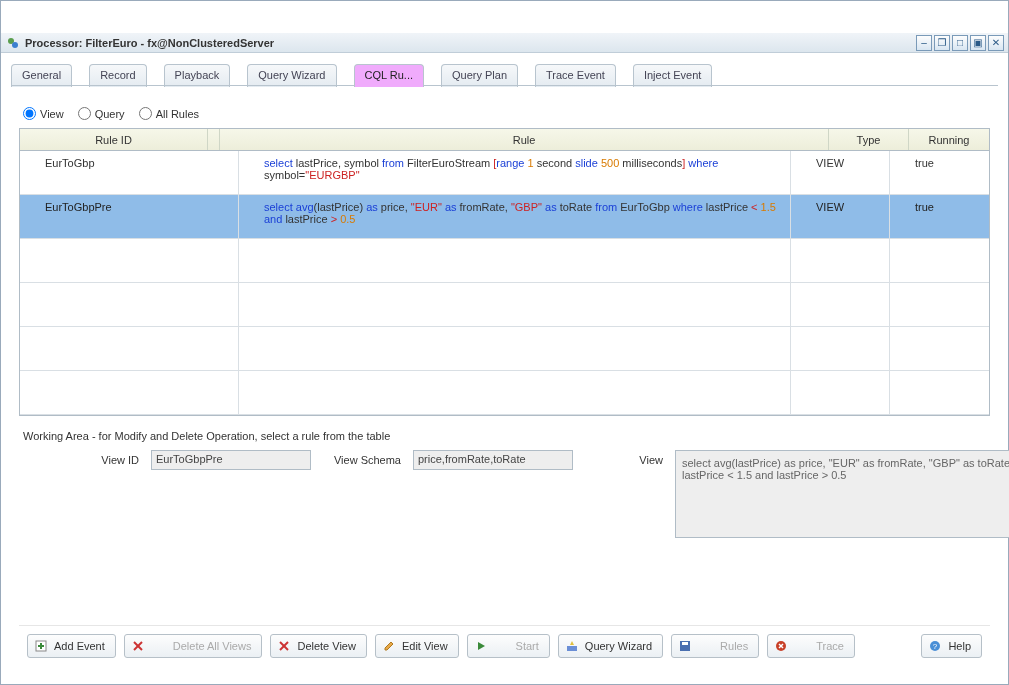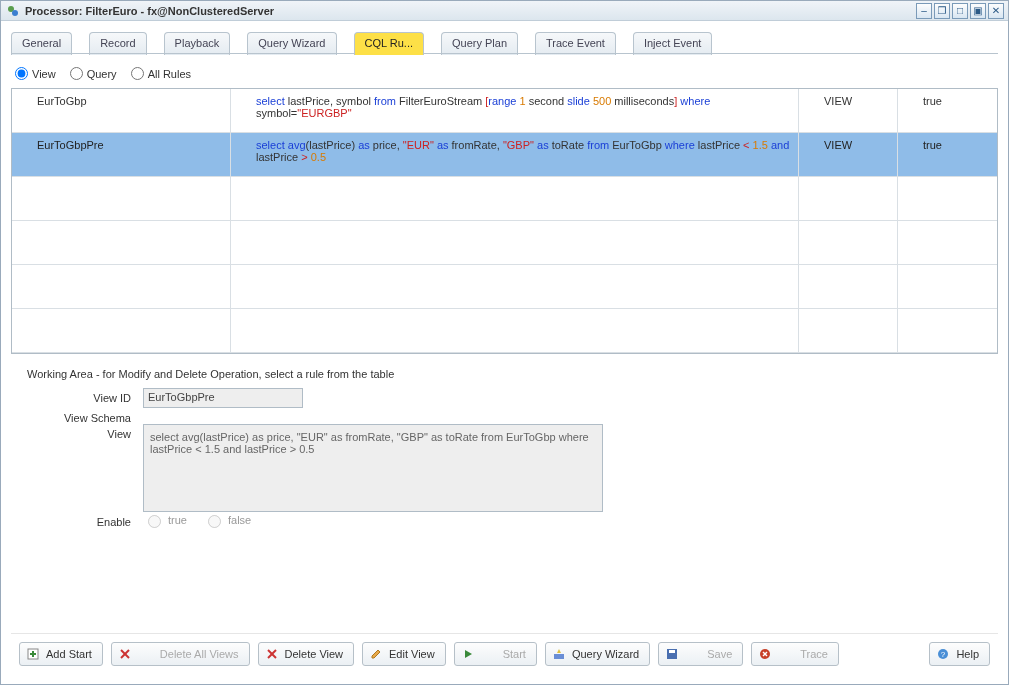--- a/index.html
+++ b/index.html
@@ -18,20 +18,21 @@
     flex-direction: column;
     background: #fff;
   }
   .titlebar {
     height: 20px;
     background: linear-gradient(#f0f4f8,#dce6ee);
     border-bottom: 1px solid #c0cdd8;
     display: flex;
     align-items: center;
     padding: 0 4px;
+    margin-top: 32px;
   }
   .titlebar .app-icon {
     width: 16px; height: 16px;
     margin-right: 4px;
     display:flex;align-items:center;justify-content:center;
   }
   .titlebar .title {
     font-weight: bold;
     color: #333;
     flex:1;
@@ -54,34 +55,34 @@
     border-bottom:none;
     border-radius:4px 4px 0 0;
     background: linear-gradient(#f6f8fa,#e4ebf1);
     color:#445;
     cursor:pointer;
     font-size:11px;
     position:relative;
     top:1px;
   }
   .tab.active {
-    background:#fde047;
+    background:#f0abfc;
     color:#222;
     z-index:2;
   }
   .tab-underline {
     margin:0 10px;
     border-bottom:1px solid #b8c4ce;
     position:relative;
     top:-1px;
   }
 
   .content {
     flex:1;
-    padding: 10px;
+    padding: 18px;
     display:flex;
     flex-direction:column;
   }
 
   .radiorow {
     display:flex;align-items:center;gap:14px;padding:2px 0 8px 4px;
   }
   .radiorow label { display:flex;align-items:center;gap:4px;color:#333; }
   .radiorow input { margin:0; }
 
@@ -122,23 +123,23 @@
   .grid-row .cell.col-run { border-right:none; }
   .grid-row.selected { background:#8fbce8; }
   .grid-row.selected .cell { color:#222; }
   .ruleid-sort { width:12px;border-left:1px solid #cfd6c6;height:100%; }
 
   .kw-blue   { color:#1a3fd6; }
   .kw-red    { color:#c22; }
   .kw-orange { color:#d87a00; }
   .kw-black  { color:#333;text-align:right; }
 
-  .working-label { margin:14px 0 8px 16px; color:#333; }
-
-  .form-area { padding-left:40px; display:flex;flex-direction:column;gap:0; }
+  .working-label { margin:14px 0 8px 4px; color:#333; }
+
+  .form-area { padding-left:40px; display:flex;flex-direction:row;gap:10px; }
   .form-row { display:flex;align-items:flex-start;gap:12px; }
   .form-row .lbl { width:80px;text-align:right;color:#333;padding-top:4px; }
   .txt {
     width:160px;height:20px;border:1px solid #b0bcc6;background:#eee;padding:2px 4px;font-size:11px;color:#444;
   }
   .txtarea {
     width:460px;height:88px;border:1px solid #b0bcc6;background:#eee;padding:6px 6px;font-size:11px;color:#666;overflow:auto;
   }
   .enable-row { display:flex;align-items:center;gap:16px;color:#999; }
   .enable-row label { display:flex;align-items:center;gap:4px; }
@@ -207,20 +208,29 @@
         <input type="radio" name="f" style="">
         <span>Query</span>
       </label>
       <label>
         <input type="radio" name="f" style="">
         <span>All Rules</span>
       </label>
     </div>
 
     <div class="grid">
+      <div class="grid-header">
+        <div class="col col-ruleid" style="display:flex;align-items:center;">
+          <span style="flex:1;text-align:center">Rule ID</span>
+          <div class="ruleid-sort"></div>
+        </div>
+        <div class="col col-rule">Rule</div>
+        <div class="col col-type">Type</div>
+        <div class="col col-run">Running</div>
+      </div>
       <div class="grid-body" id="grid-body">
           <div class="grid-row">
             <div class="cell col-ruleid">EurToGbp</div>
             <div class="cell col-rule"><span class="kw-blue">select</span><span class="kw-black"> lastPrice, symbol </span><span class="kw-blue">from</span><span class="kw-black"> FilterEuroStream </span><span class="kw-red">[</span><span class="kw-blue">range</span><span class="kw-orange"> 1 </span><span class="kw-black">second </span><span class="kw-blue">slide</span><span class="kw-orange"> 500 </span><span class="kw-black">milliseconds</span><span class="kw-red">]</span><span class="kw-black"> </span><span class="kw-blue">where</span><span class="kw-black"> symbol=</span><span class="kw-red">"EURGBP"</span></div>
             <div class="cell col-type">VIEW</div>
             <div class="cell col-run">true</div>
           </div>
           <div class="grid-row selected">
             <div class="cell col-ruleid">EurToGbpPre</div>
             <div class="cell col-rule"><span class="kw-blue">select</span><span class="kw-black"> </span><span class="kw-blue">avg</span><span class="kw-black">(lastPrice) </span><span class="kw-blue">as</span><span class="kw-black"> price, </span><span class="kw-red">"EUR"</span><span class="kw-black"> </span><span class="kw-blue">as</span><span class="kw-black"> fromRate, </span><span class="kw-red">"GBP"</span><span class="kw-black"> </span><span class="kw-blue">as</span><span class="kw-black"> toRate </span><span class="kw-blue">from</span><span class="kw-black"> EurToGbp </span><span class="kw-blue">where</span><span class="kw-black"> lastPrice </span><span class="kw-red">&lt;</span><span class="kw-orange"> 1.5 </span><span class="kw-blue">and</span><span class="kw-black"> lastPrice </span><span class="kw-red">&gt;</span><span class="kw-orange"> 0.5</span></div>
@@ -256,20 +266,21 @@
 
     <div class="working-label">Working Area - for Modify and Delete Operation, select a rule from the table</div>
 
     <div class="form-area">
       <div class="form-row">
         <div class="lbl">View ID</div>
         <div class="txt">EurToGbpPre</div>
       </div>
       <div class="form-row">
         <div class="lbl">View Schema</div>
+        <div class="txt">price,fromRate,toRate</div>
       </div>
       <div class="form-row">
         <div class="lbl">View</div>
         <div class="txtarea">select avg(lastPrice) as price, "EUR" as fromRate, "GBP" as toRate from EurToGbp where lastPrice &lt; 1.5 and lastPrice &gt; 0.5</div>
       </div>
       <div class="form-row">
         <div class="lbl">Enable</div>
         <div class="enable-row">
           <label>
             <input type="radio" disabled="" style="">
@@ -287,21 +298,21 @@
 
     <div class="btnbar">
       <div class="btn">
         <span class="ico">
             <svg width="12" height="12">
               <rect x="1" y="1" width="10" height="10" fill="#fff" stroke="#888"></rect>
               <line x1="6" y1="3" x2="6" y2="9" stroke="#3a8a3a" stroke-width="2"></line>
               <line x1="3" y1="6" x2="9" y2="6" stroke="#3a8a3a" stroke-width="2"></line>
             </svg>
           </span>
-        <span>Add Start</span>
+        <span>Add Event</span>
       </div>
       <div class="btn disabled">
         <span class="ico">
             <svg width="12" height="12">
               <line x1="2" y1="2" x2="10" y2="10" stroke="#c33" stroke-width="2"></line>
               <line x1="10" y1="2" x2="2" y2="10" stroke="#c33" stroke-width="2"></line>
             </svg>
           </span>
         <span>Delete All Views</span>
       </div>
@@ -339,21 +350,21 @@
           </span>
         <span>Query Wizard</span>
       </div>
       <div class="btn disabled">
         <span class="ico">
             <svg width="12" height="12">
               <rect x="1" y="1" width="10" height="10" fill="#4a6fb0"></rect>
               <rect x="3" y="2" width="6" height="3" fill="#fff"></rect>
             </svg>
           </span>
-        <span>Save</span>
+        <span>Rules</span>
       </div>
       <div class="btn disabled">
         <span class="ico">
             <svg width="12" height="12">
               <circle cx="6" cy="6" r="5" fill="#c84028"></circle>
               <line x1="4" y1="4" x2="8" y2="8" stroke="#fff" stroke-width="1.5"></line>
               <line x1="8" y1="4" x2="4" y2="8" stroke="#fff" stroke-width="1.5"></line>
             </svg>
           </span>
         <span>Trace</span>

